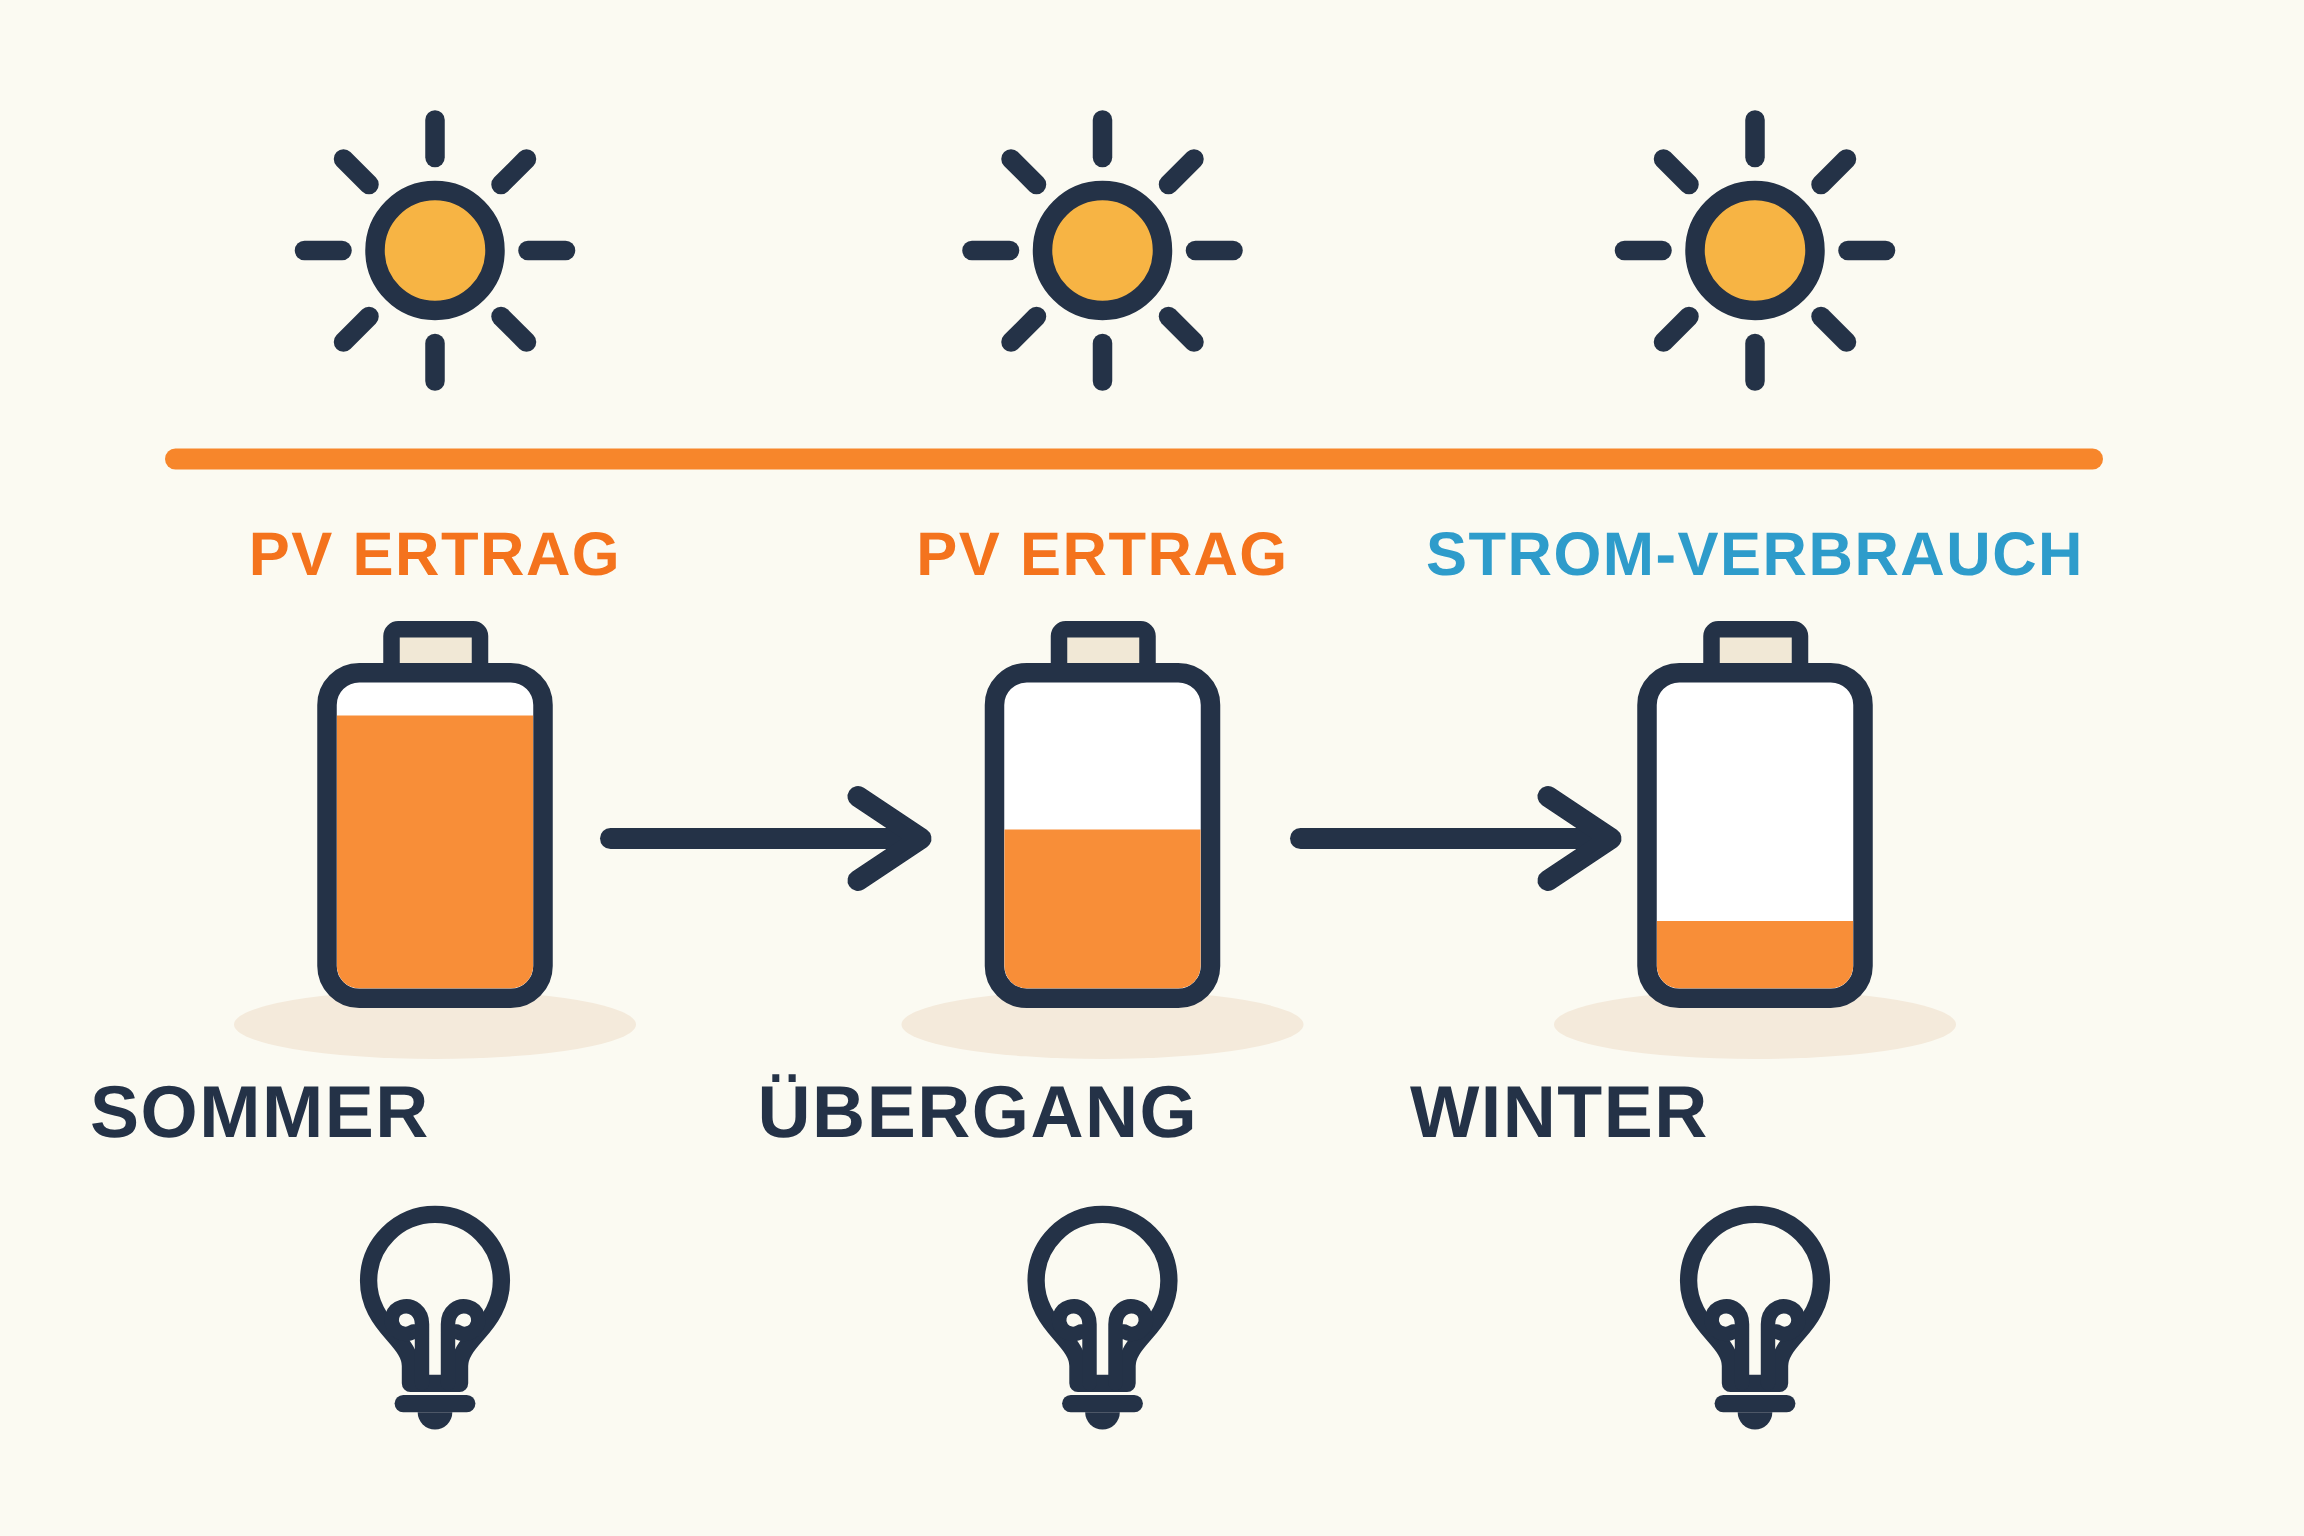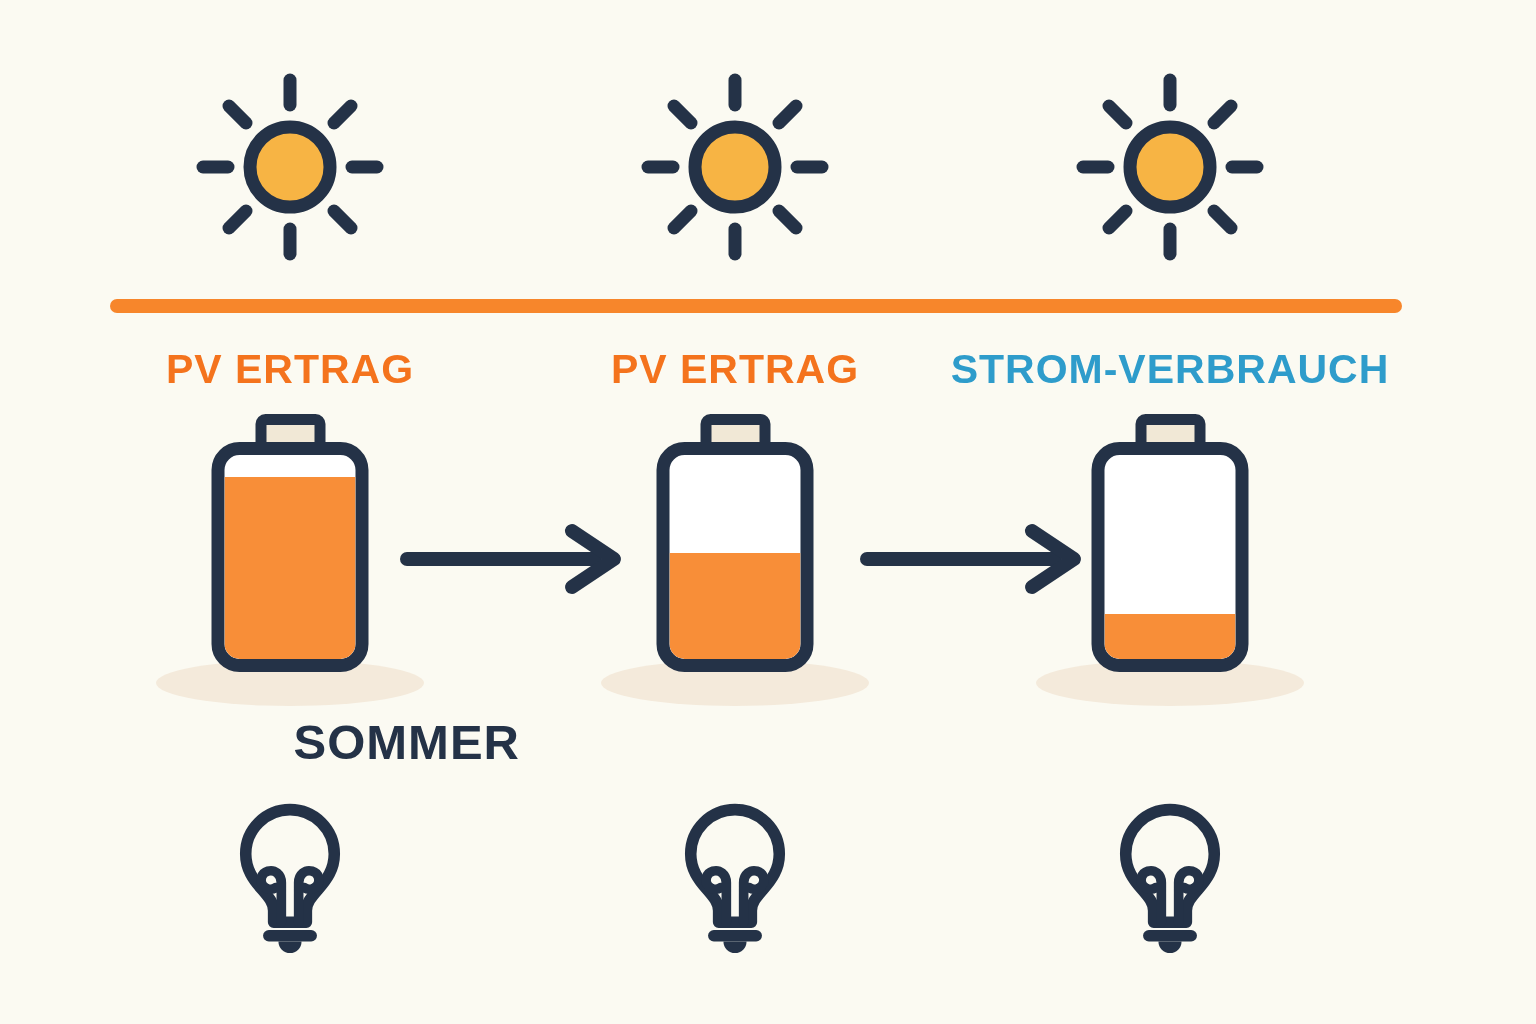--- a/index.html
+++ b/index.html
@@ -47,21 +47,21 @@
     width:157px; height:230px;
     border:13px solid #243247; border-radius:28px;
     background:#FFFFFF; position:relative; overflow:hidden;
   }
   .battery-fill {
     position:absolute; left:0; right:0; bottom:0;
     background:#F88E38; border-radius:0 0 15px 15px;
   }
 
   .season-label {
-    top:714px; width:100%; text-align:right;
+    top:714px; width:100%; text-align:left;
     font-size:49px; font-weight:bold; letter-spacing:1px;
     color:#243247; white-space:nowrap;
   }
 
   .bulb { top:800px; }
 
   .arrow { position:absolute; top:519px; }
   .arrow-1 { left:395px; }
   .arrow-2 { left:855px; }
 </style>
@@ -135,20 +135,21 @@
       </g>
     </svg>
     <div class="cx top-label" style="color: rgb(244, 115, 29);">PV ERTRAG</div>
     <div class="cx battery-shadow"></div>
     <div class="cx battery">
       <div class="battery-cap"></div>
       <div class="battery-body">
         <div class="battery-fill" style="height: 52%;"></div>
       </div>
     </div>
+    <div class="cx season-label">ÜBERGANG</div>
     <svg class="cx bulb" width="116" height="154" viewBox="0 0 120 160">
       <g stroke="#243247" fill="none" stroke-linecap="round" stroke-linejoin="round">
         <path stroke-width="12" d="M60 10 A46 46 0 0 1 106 56 C106 72 98 83 89 93 C82 101 77 107 77 115 L77 127 L43 127 L43 115 C43 107 38 101 31 93 C22 83 14 72 14 56 A46 46 0 0 1 60 10 Z"></path>
         <path stroke-width="10" d="M51 127 L51 86 C51 77 44 72 37 74 C30 76 28 84 32 89 C35 93 41 94 45 91"></path>
         <path stroke-width="10" d="M69 127 L69 86 C69 77 76 72 83 74 C90 76 92 84 88 89 C85 93 79 94 75 91"></path>
         <path stroke-width="12" d="M38 141 L82 141"></path>
         <path d="M48 147 A12 12 0 0 0 72 147 Z" fill="#243247" stroke="none"></path>
       </g>
     </svg>
   </section>
@@ -168,20 +169,21 @@
       </g>
     </svg>
     <div class="cx top-label" style="color: rgb(46, 156, 203);">STROM-VERBRAUCH</div>
     <div class="cx battery-shadow"></div>
     <div class="cx battery">
       <div class="battery-cap"></div>
       <div class="battery-body">
         <div class="battery-fill" style="height: 22%;"></div>
       </div>
     </div>
+    <div class="cx season-label">WINTER</div>
     <svg class="cx bulb" width="116" height="154" viewBox="0 0 120 160">
       <g stroke="#243247" fill="none" stroke-linecap="round" stroke-linejoin="round">
         <path stroke-width="12" d="M60 10 A46 46 0 0 1 106 56 C106 72 98 83 89 93 C82 101 77 107 77 115 L77 127 L43 127 L43 115 C43 107 38 101 31 93 C22 83 14 72 14 56 A46 46 0 0 1 60 10 Z"></path>
         <path stroke-width="10" d="M51 127 L51 86 C51 77 44 72 37 74 C30 76 28 84 32 89 C35 93 41 94 45 91"></path>
         <path stroke-width="10" d="M69 127 L69 86 C69 77 76 72 83 74 C90 76 92 84 88 89 C85 93 79 94 75 91"></path>
         <path stroke-width="12" d="M38 141 L82 141"></path>
         <path d="M48 147 A12 12 0 0 0 72 147 Z" fill="#243247" stroke="none"></path>
       </g>
     </svg>
   </section>

